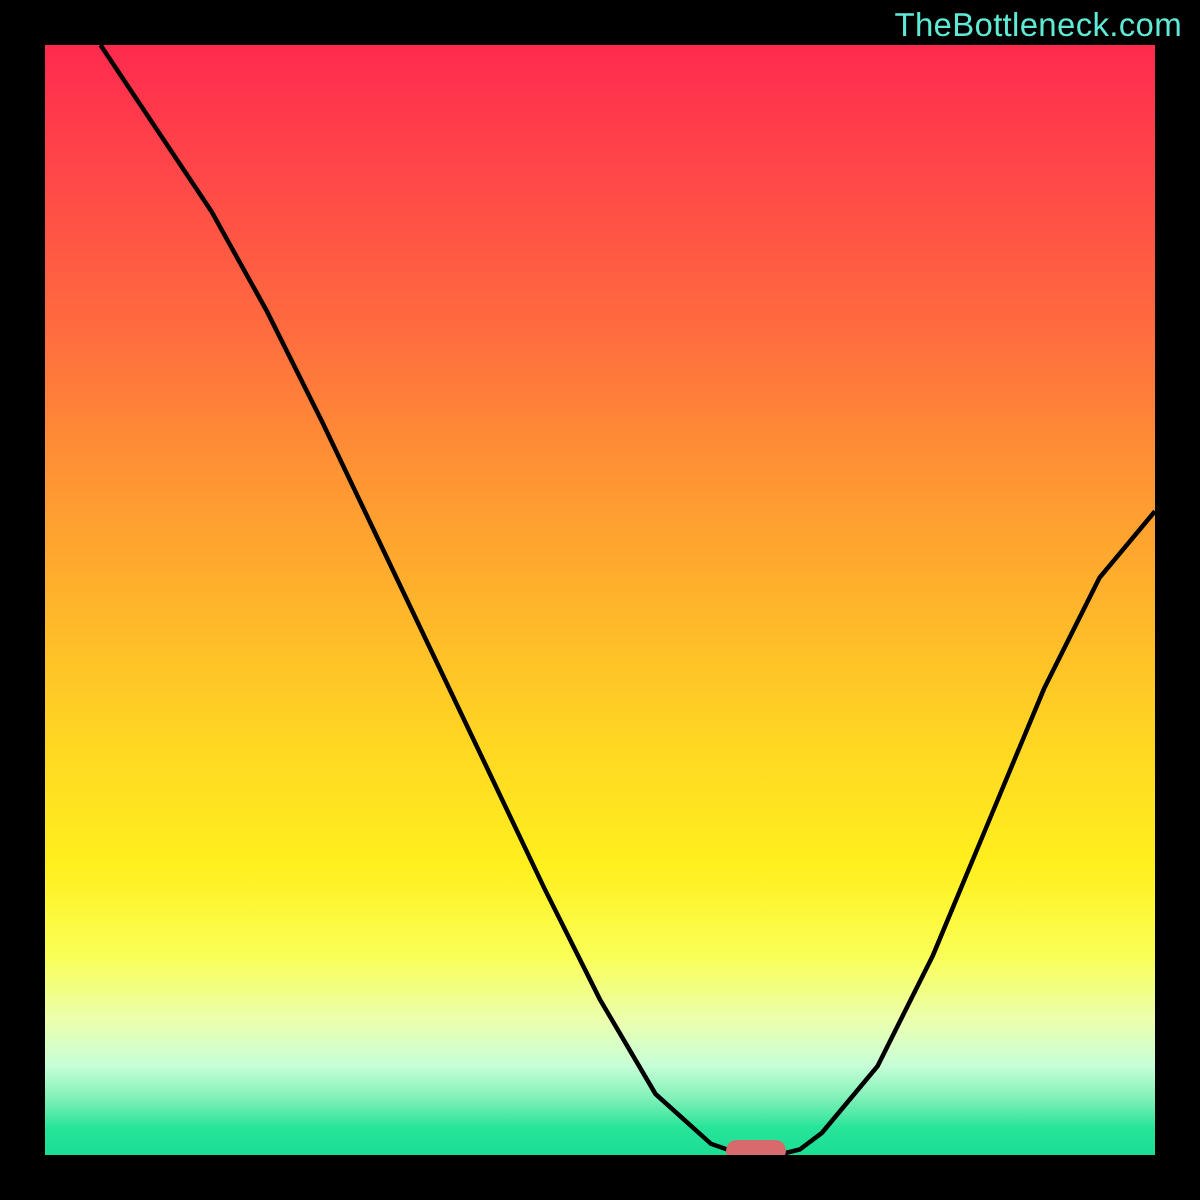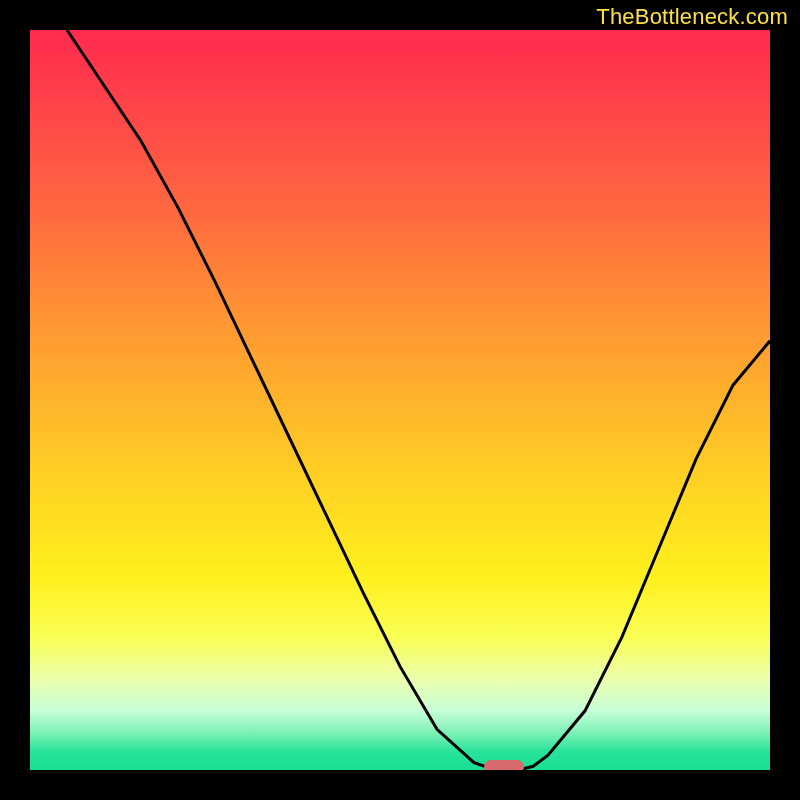--- a/index.html
+++ b/index.html
@@ -16,21 +16,21 @@
     left: 0;
     top: 0;
     width: 800px;
     height: 800px;
     background: #000;
   }
   .watermark {
     position: absolute;
     top: 4px;
     right: 12px;
-    color: #fde047;
+    color: #5eead4;
     font-size: 22px;
     font-weight: 500;
     letter-spacing: 0.2px;
     user-select: none;
   }
   .plot {
     position: absolute;
     left: 30px;
     top: 30px;
     width: 740px;

